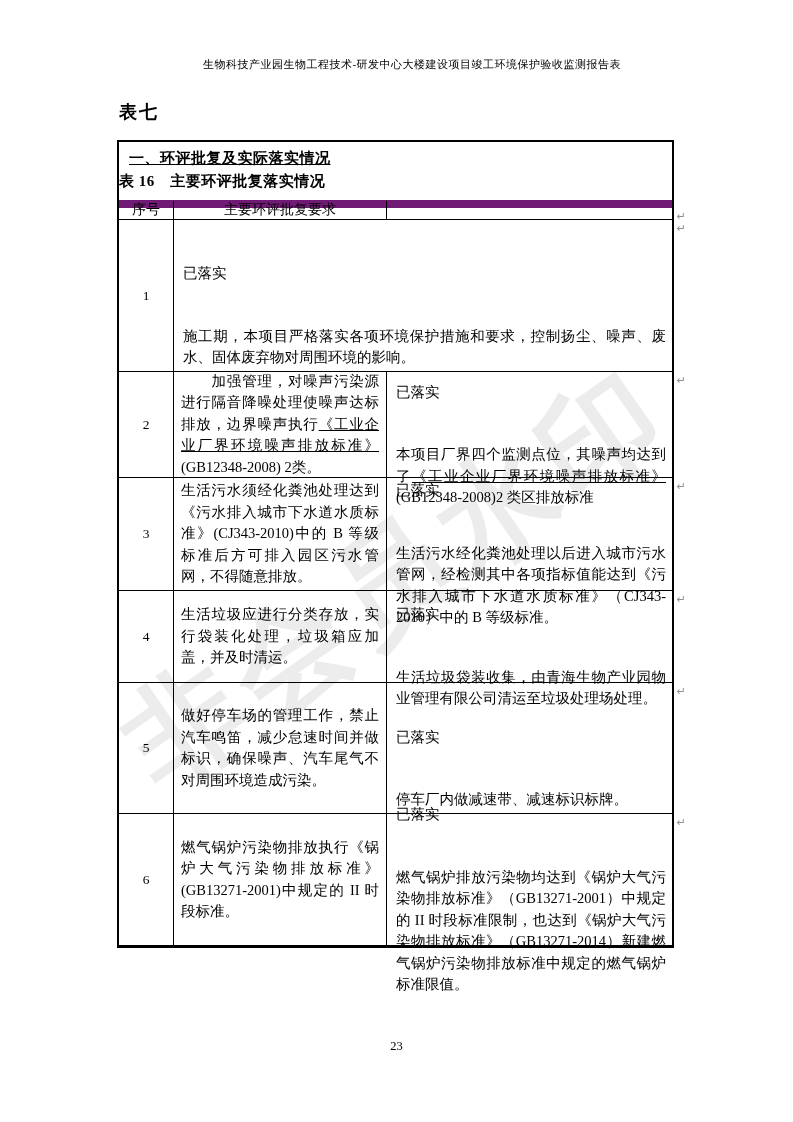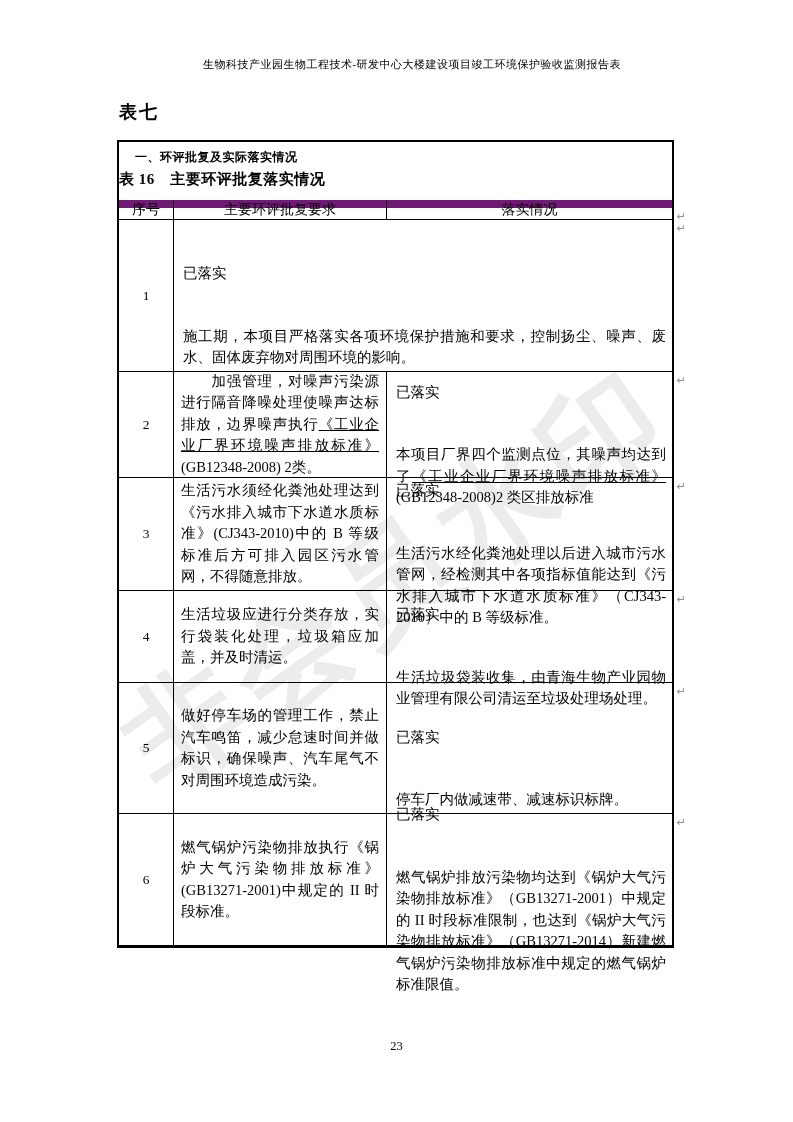--- a/index.html
+++ b/index.html
@@ -24,21 +24,21 @@
     font-family:"DejaVu Sans","Liberation Sans",sans-serif;
     pointer-events:none;
   }
   .env-table {
     position:absolute; left:117px; top:140px; width:557px; z-index:1;
     border:2px solid #000; border-bottom-width:3px;
     box-sizing:border-box; background:transparent;
   }
   .title-area { height:58px; box-sizing:border-box; padding-top:7px; }
   .section-title {
-    padding-left:16px; font-size:12px; font-weight:bold; letter-spacing:0.5px;
+    padding-left:10px; font-size:15px; font-weight:bold; letter-spacing:0.5px;text-decoration:underline;
   }
   .table-caption {
     text-align:left; font-size:15px; font-weight:bold; margin-top:4px; letter-spacing:0.5px;
   }
   .header-row {
     display:flex; height:20px; box-sizing:border-box;
     border-top:8px solid #701a75; border-bottom:1px solid #000;
     font-size:14px; position:relative;align-items:flex-end;
   }
   .hc { display:flex; align-items:center; justify-content:center; box-sizing:border-box; }
@@ -86,21 +86,20 @@
   <div class="watermark">非会员水印</div>
 
   <div class="env-table">
     <div class="title-area">
       <div class="section-title">一、环评批复及实际落实情况</div>
       <div class="table-caption">表 16　主要环评批复落实情况</div>
     </div>
     <div class="header-row">
       <div class="hc c-no">序号</div>
       <div class="hc c-req">主要环评批复要求</div>
-      <div class="hc c-status">落实情况</div>
       <span class="pmark">↵</span>
     </div>
     <div id="table-body">
         <div class="t-row" style="height: 152px;">
           <div class="no-cell">1</div>
           <div class="status-cell">
             <div class="line"><span>已落实</span></div>
             <div class="line"><span>施工期，本项目严格落实各项环境保护措施和要求，控制扬尘、噪声、废水、固体废弃物对周围环境的影响。</span></div>
           </div>
           <span class="pmark">↵</span>

